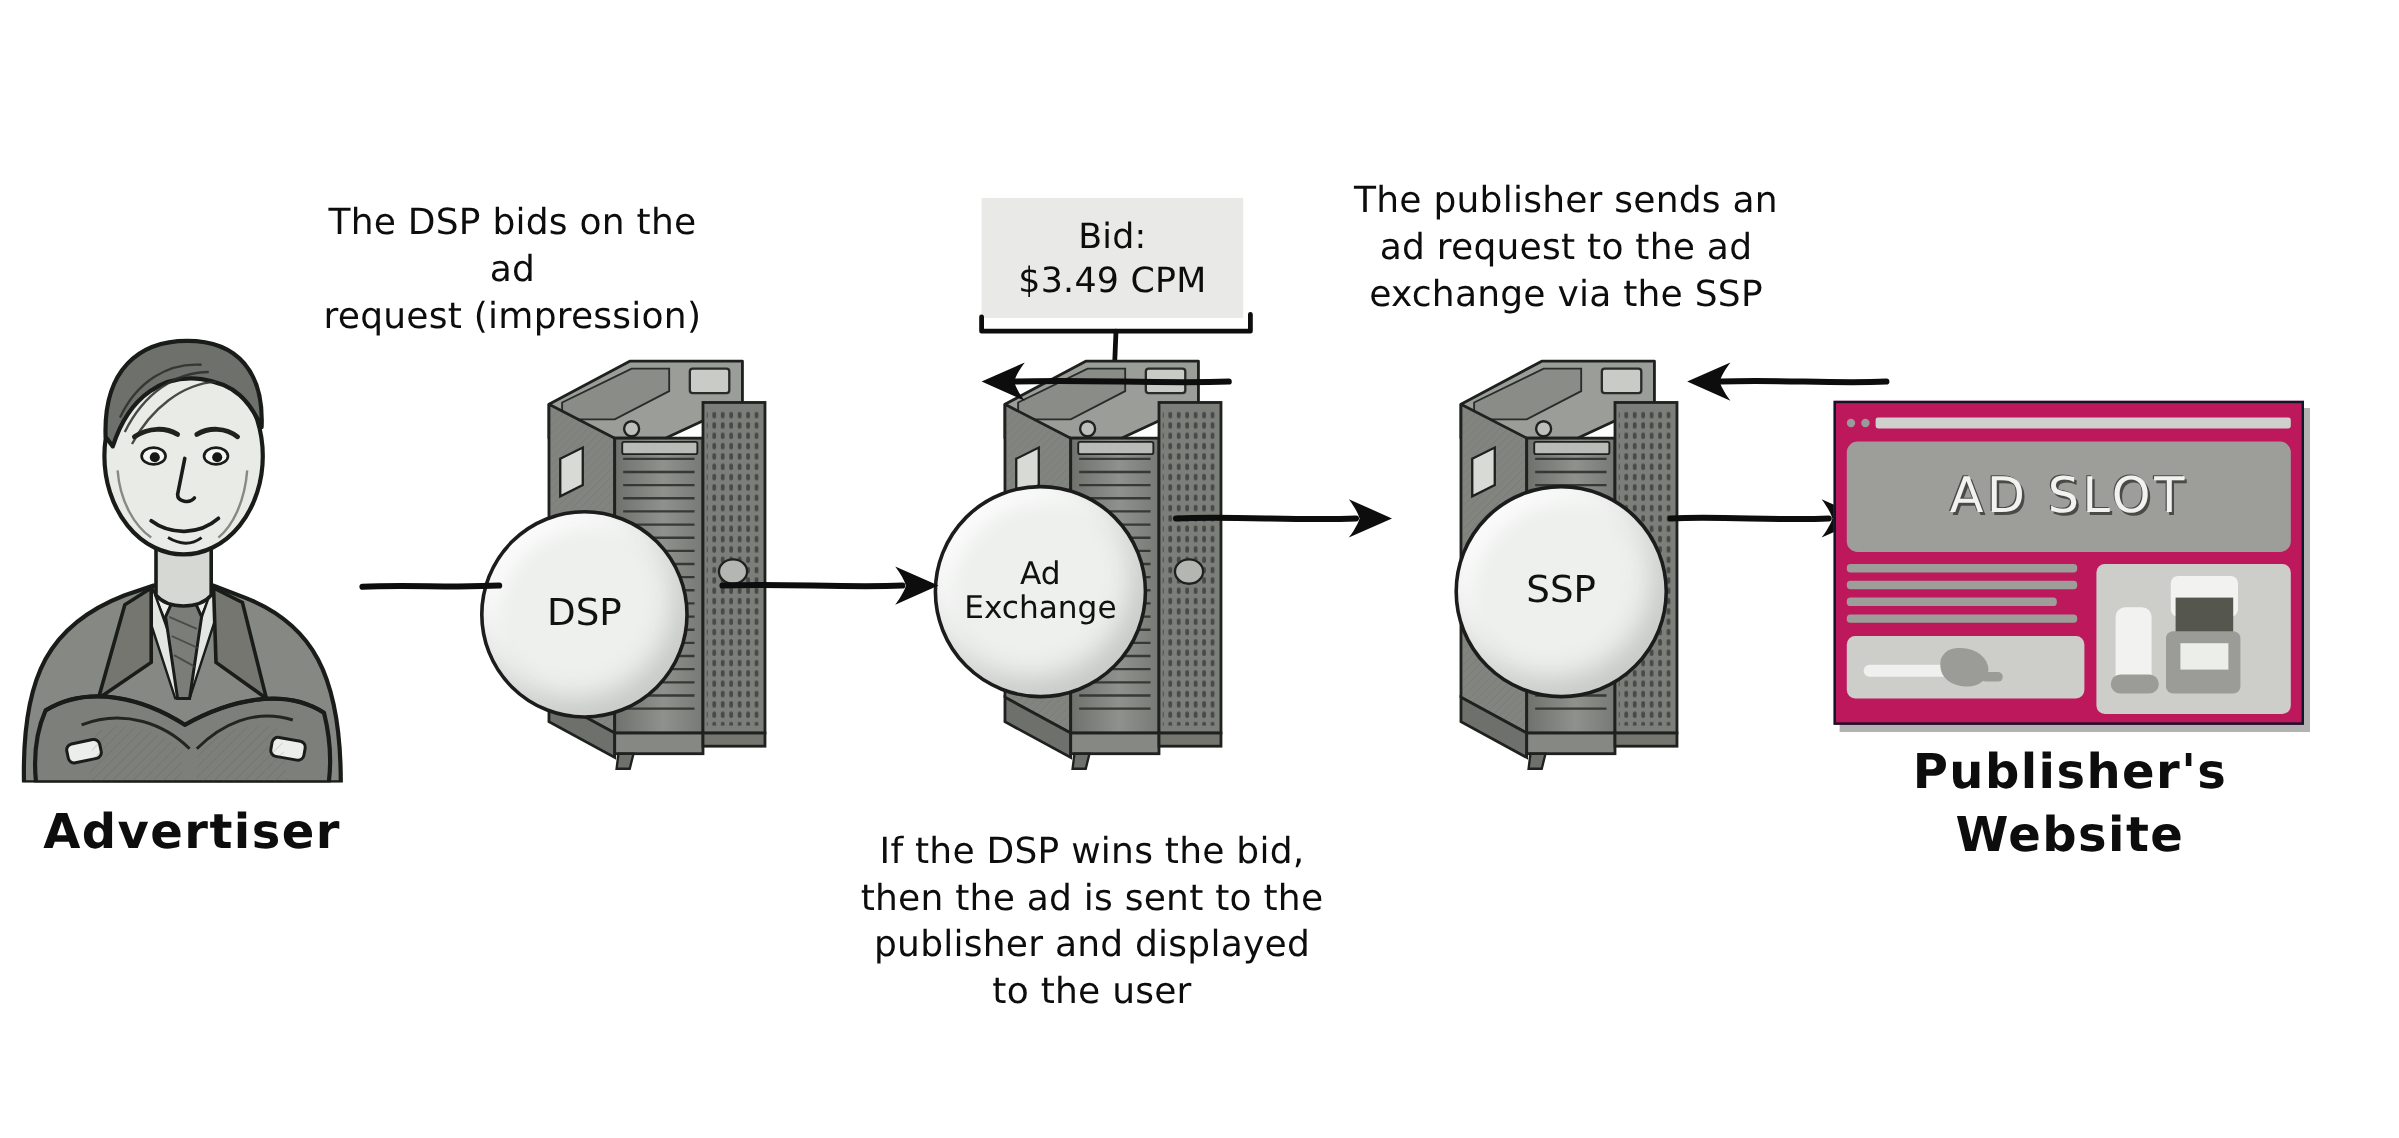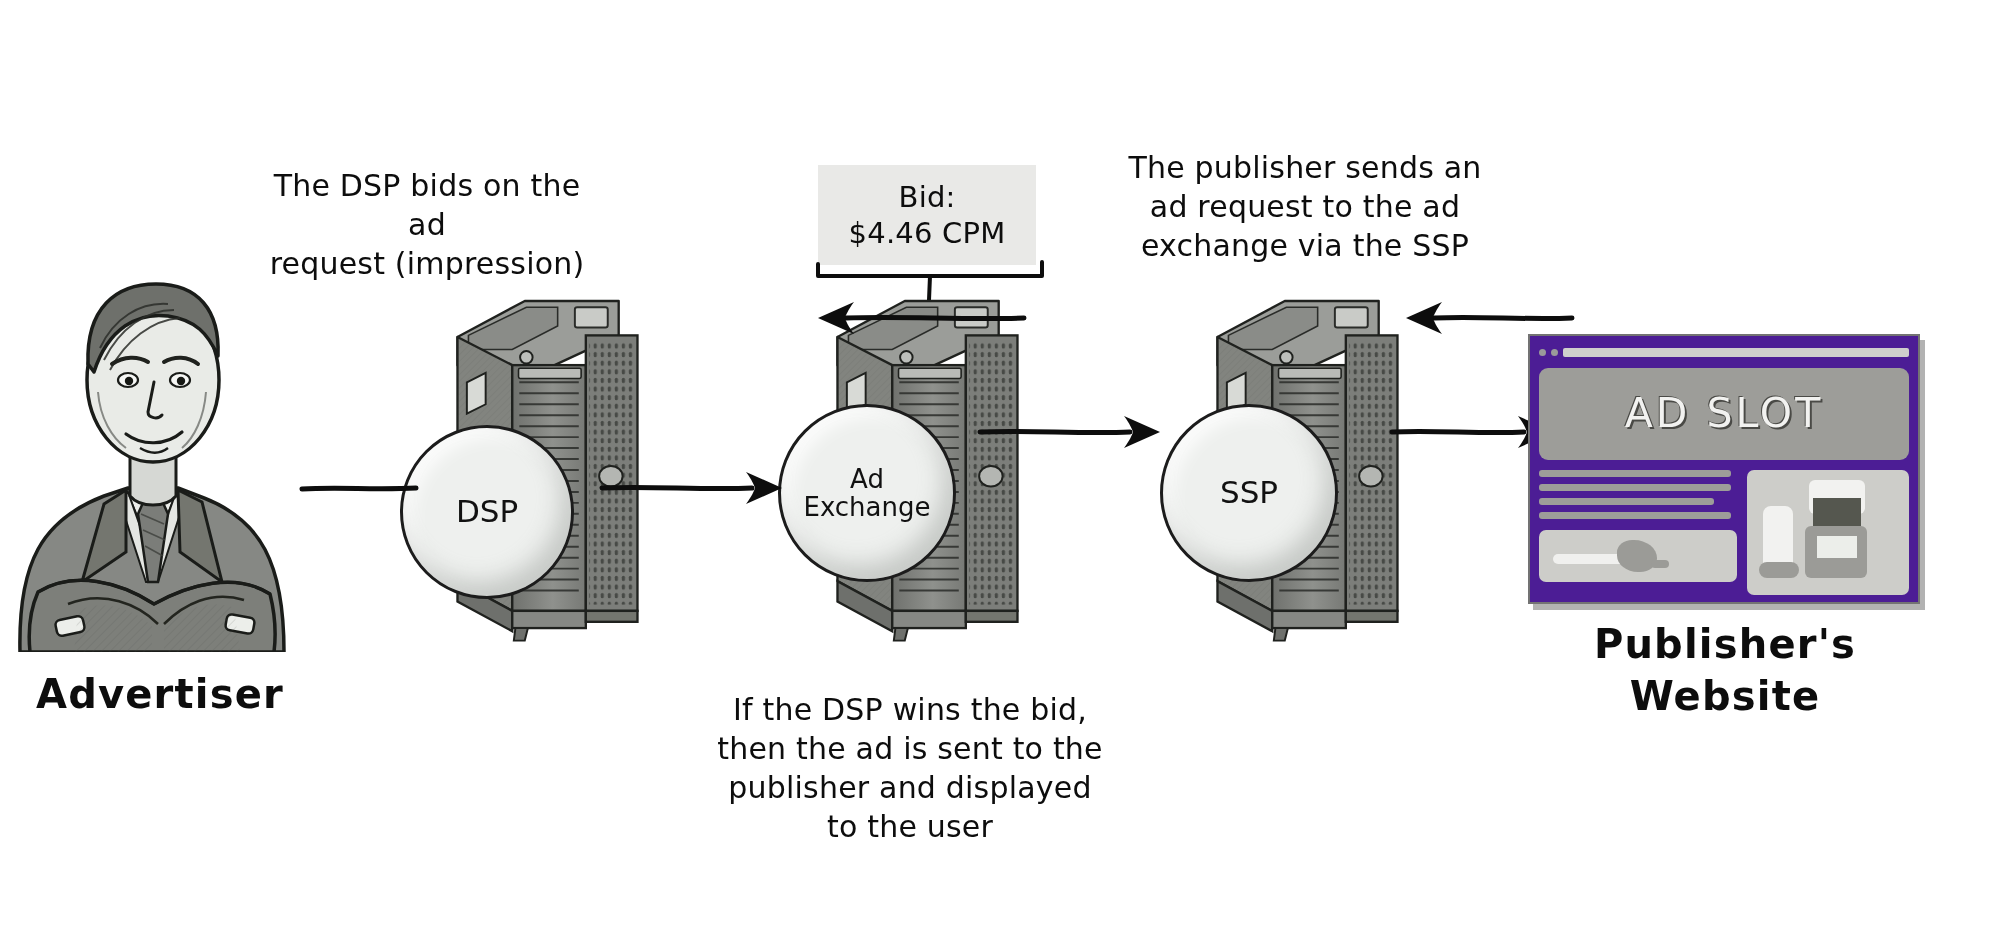--- a/index.html
+++ b/index.html
@@ -81,22 +81,22 @@
     font-size: 29px;
     line-height: 1.25;
     text-align: center;
     color: #0d0d0d;
     white-space: pre-line;
   }
 
   
   .browser {
     position: absolute;
-    background: #4c1d95;
-    border: 2px solid #737373;
+    background: #be185d;
+    border: 2px solid #0f172a;
     box-shadow: 5px 6px 0 rgba(0,0,0,0.30);
     box-sizing: border-box;
     padding: 8px 9px 24px 9px;
   }
   .browser-chrome {
     height: 17px;
     display: flex;
     align-items: center;
     gap: 5px;
     margin-bottom: 7px;
@@ -287,21 +287,21 @@
 then the ad is sent to the
 publisher and displayed
 to the user</div>
 
   <div class="abs hand annot" style="left:1120px; top:148px; width:370px;">The publisher sends an
 ad request to the ad
 exchange via the SSP</div>
 
   <div class="callout" style="left:818px; top:165px; width:218px; height:100px;">
     <div class="txt hand">Bid:
-$4.46 CPM</div>
+$3.49 CPM</div>
   </div>
   <div class="abs" style="left:810px; top:258px; width:240px; height:90px;">
     <svg width="240" height="90" viewBox="0 0 240 90">
       <path d="M8,6 L8,18 L232,18 L232,4" fill="none" stroke="#0d0d0d" stroke-width="4" stroke-linecap="round" stroke-linejoin="round"></path>
       <path d="M120,18 L118,66" fill="none" stroke="#0d0d0d" stroke-width="4" stroke-linecap="round"></path>
       <path d="M107,68 L131,66" fill="none" stroke="#0d0d0d" stroke-width="4" stroke-linecap="round"></path>
     </svg>
   </div>
 
   <div class="server" style="left:408px; top:290px;">
@@ -321,21 +321,21 @@
   <div class="badge" style="left:778px; top:404px; width:172px; height:172px;">
     <span class="circle-label small">Ad
 Exchange</span>
   </div>
 
   <div class="server" style="left:1168px; top:290px;">
     <svg width="268" height="360" viewBox="0 0 268 460">
       <use href="#server-tower"></use>
     </svg>
   </div>
-  <div class="badge" style="left:1160px; top:404px; width:172px; height:172px;">
+  <div class="badge" style="left:1212px; top:404px; width:172px; height:172px;">
     <span class="circle-label">SSP</span>
   </div>
 
   <div class="arrow" style="left:300px; top:478px;">
     <svg width="120" height="22" viewBox="0 0 120 22">
       <path d="M2,11 C36,9 78,12 116,10" fill="none" stroke="#0d0d0d" stroke-width="5" stroke-linecap="round"></path>
     </svg>
   </div>
 
   <div class="arrow" style="left:600px; top:468px;">

